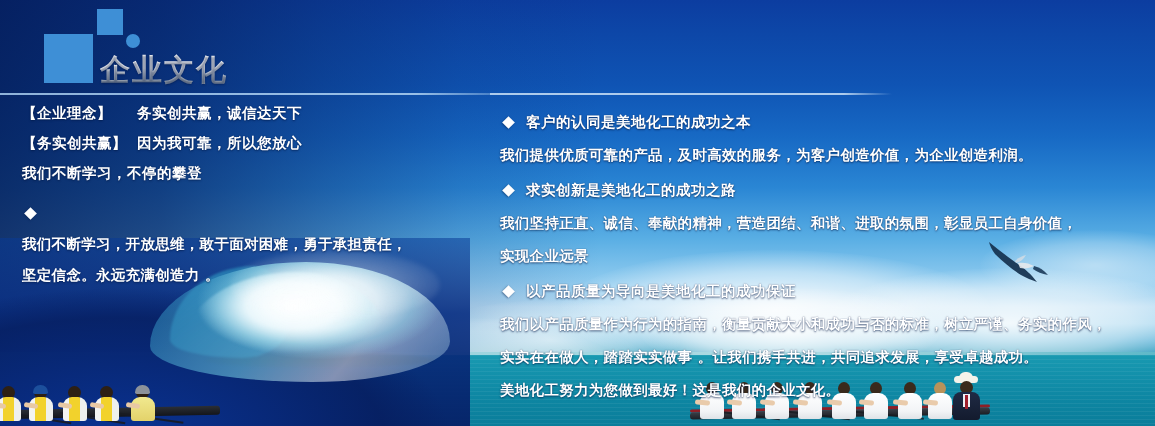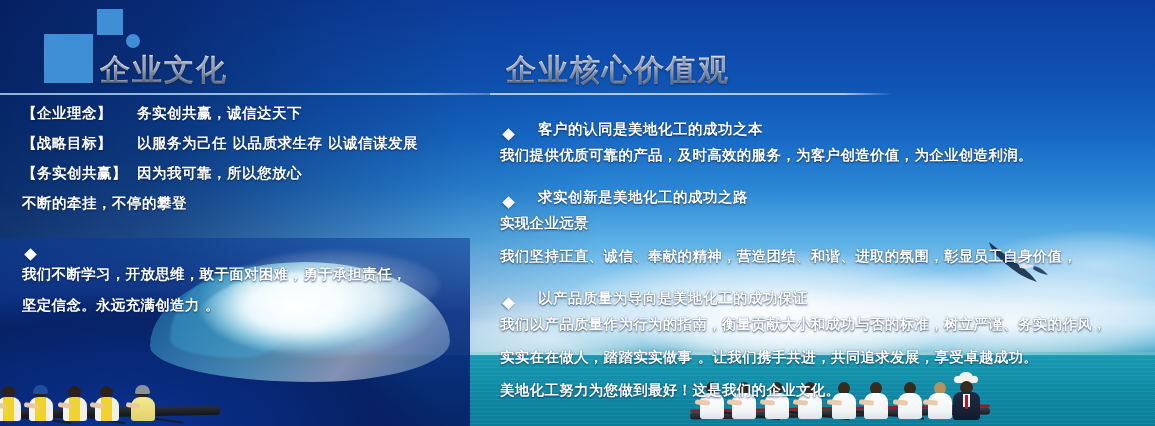--- a/index.html
+++ b/index.html
@@ -256,24 +256,23 @@
   .kv-key{
     width:115px;
     flex:0 0 115px;
     letter-spacing:.5px;
     font-family:Liberation Serif, serif;
   }
   .kv-val{letter-spacing:.5px;}
 
   .bullet-head{
     display:flex;
-    align-items:flex-end;
+    align-items:center;
     height:31px;
     margin-top:4px;
-    gap:12px;
   }
   .diamond{
     display:inline-block;
     width:9px;height:9px;
     background:#ffffff;
     transform:rotate(45deg);
     margin-right:13px;
     margin-left:4px;
     flex:0 0 auto;
     box-shadow:0 1px 2px rgba(0,25,70,.5);
@@ -414,41 +413,36 @@
       <div class="shirt"></div>
       <div class="tie"></div>
     </div>
   </div>
 
   <div class="deco-sq-big"></div>
   <div class="deco-sq-small"></div>
   <div class="deco-circle"></div>
 
   <div class="title title-left">企业文化</div>
-  <div class="title title-right">企业核心价值观</div>
 
   <div class="divider-left"></div>
   <div class="divider-right"></div>
 
   <div class="col col-left">
 
     <div class="kv-row">
       <span class="kv-key">【企业理念】</span>
       <span class="kv-val">务实创共赢，诚信达天下</span>
     </div>
     <div class="kv-row">
-      <span class="kv-key">【战略目标】</span>
-      <span class="kv-val">以服务为己任  以品质求生存  以诚信谋发展</span>
-    </div>
-    <div class="kv-row">
       <span class="kv-key">【务实创共赢】</span>
       <span class="kv-val">因为我可靠，所以您放心</span>
     </div>
     <div class="kv-row">
-      <span class="kv-val">不断的牵挂，不停的攀登</span>
+      <span class="kv-val">我们不断学习，不停的攀登</span>
     </div>
 
     <div class="bullet-head">
       <span class="diamond"></span>
     </div>
     <div class="para-line">我们不断学习，开放思维，敢于面对困难，勇于承担责任，</div>
     <div class="para-line">坚定信念。永远充满创造力 。</div>
   </div>
 
   <div class="col col-right">
@@ -456,22 +450,22 @@
     <div class="bullet-head">
       <span class="diamond"></span>
       <span class="btxt">客户的认同是美地化工的成功之本</span>
     </div>
     <div class="para-line">我们提供优质可靠的产品，及时高效的服务，为客户创造价值，为企业创造利润。</div>
 
     <div class="bullet-head">
       <span class="diamond"></span>
       <span class="btxt">求实创新是美地化工的成功之路</span>
     </div>
+    <div class="para-line">我们坚持正直、诚信、奉献的精神，营造团结、和谐、进取的氛围，彰显员工自身价值，</div>
     <div class="para-line">实现企业远景</div>
-    <div class="para-line">我们坚持正直、诚信、奉献的精神，营造团结、和谐、进取的氛围，彰显员工自身价值，</div>
 
     <div class="bullet-head">
       <span class="diamond"></span>
       <span class="btxt">以产品质量为导向是美地化工的成功保证</span>
     </div>
     <div class="para-line">我们以产品质量作为行为的指南，衡量贡献大小和成功与否的标准，树立严谨、务实的作风，</div>
     <div class="para-line">实实在在做人，踏踏实实做事 。让我们携手共进，共同追求发展，享受卓越成功。</div>
     <div class="para-line">美地化工努力为您做到最好！这是我们的企业文化。</div>
   </div>
 

